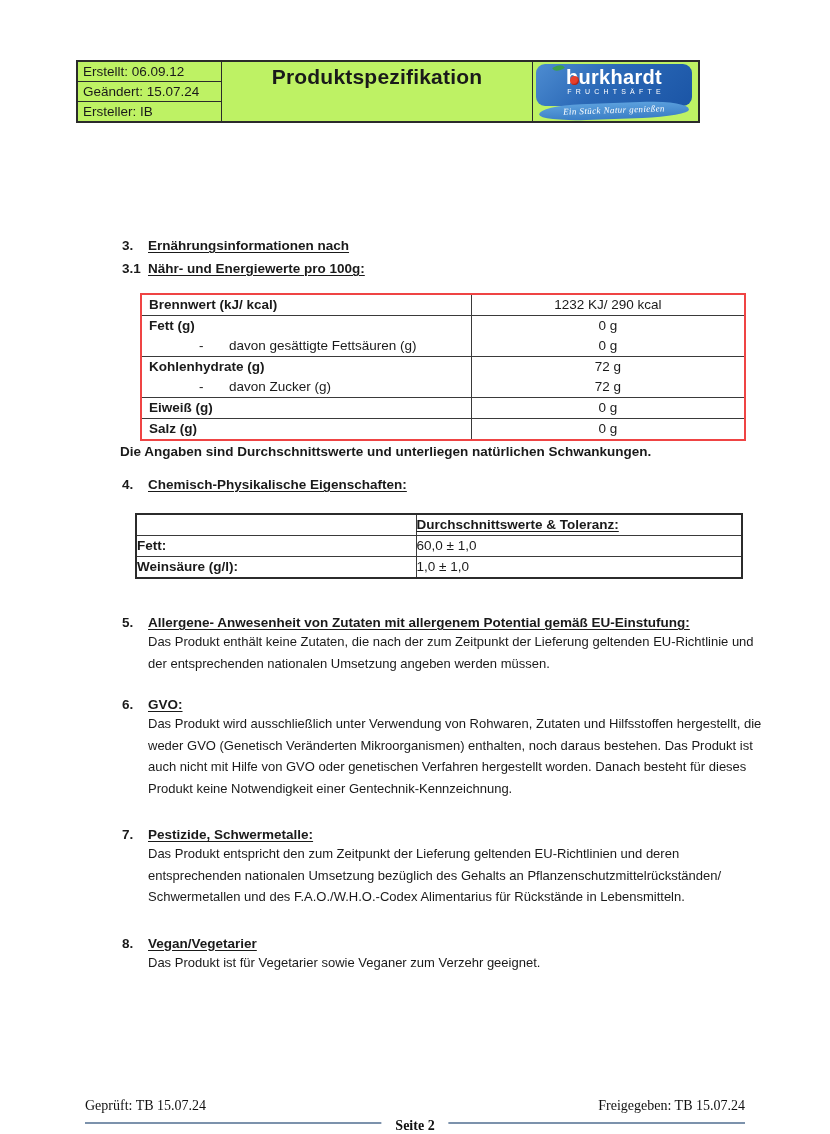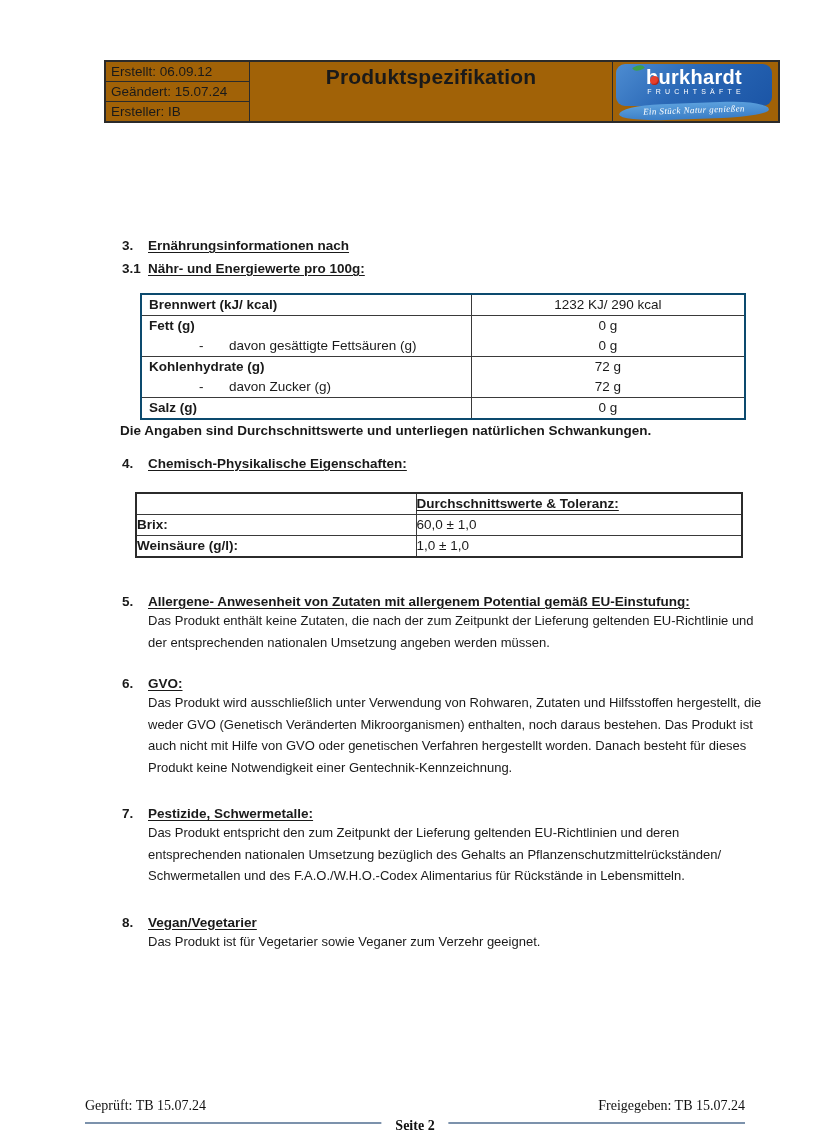--- a/index.html
+++ b/index.html
@@ -2,22 +2,22 @@
 <html lang="de"><head>
 <meta charset="utf-8">
 <title>Produktspezifikation</title>
 <style>
   * { margin:0; padding:0; box-sizing:border-box; }
   html,body { background:#ffffff; }
   body { font-family:"Liberation Sans", sans-serif; color:#1a1a1a; }
   .page { position:relative; width:830px; height:1134px; background:#fff; overflow:hidden; margin:0 auto; }
 
   
-  .hdr { position:absolute; top:60px; left:104px; width:676px; height:63px;
-         border:2px solid #2b2b2b; display:flex; background:#a16207; }
+  .hdr { position:absolute; top:60px; left:76px; width:624px; height:63px;
+         border:2px solid #2b2b2b; display:flex; background:#bef264; }
   .hdr-meta { width:144px; border-right:1.5px solid #2b2b2b; display:flex; flex-direction:column; }
   .hdr-meta-cell { flex:1; border-bottom:1.4px solid #2b2b2b; font-size:13.5px; padding:1px 5px;
                    display:flex; align-items:center; white-space:nowrap; }
   .hdr-meta-cell:last-child { border-bottom:none; }
   .hdr-title-cell { flex:1; text-align:center; padding-top:3px; }
   .hdr-title { font-size:21px; font-weight:bold; letter-spacing:0.2px; }
   .hdr-logo-cell { width:166px; border-left:1.5px solid #2b2b2b; padding:2px 3px; }
 
   
   .logo { position:relative; width:156px; height:55px; }
@@ -47,21 +47,21 @@
 
   .mt-s4  { margin-top:16px; }
   .mt-s5  { margin-top:35px; }
   .mt-s6  { margin-top:22px; }
   .mt-s7  { margin-top:27px; }
   .mt-s8  { margin-top:27px; }
   .mt-sub { margin-top:6px; }
 
   
   .ntable { border-collapse:collapse; margin:16px 0 0 18px; width:606px;
-            border:2px solid #0c4a6e; font-size:13.5px; table-layout:fixed; }
+            border:2px solid #ef4444; font-size:13.5px; table-layout:fixed; }
   .ntable td { border-left:1.5px solid #3a3a3a; border-right:1.5px solid #3a3a3a;
                padding:1px 7px; line-height:18px; vertical-align:top; }
   .ntable tr.grp td { border-top:1.5px solid #3a3a3a; }
   .ntable tr:first-child td { border-top:none; }
   .ntable tr.sub td { border-top:none; }
   .ntable .lbl { width:316px; }
   .ntable .val { width:262px; text-align:center; }
   .b { font-weight:bold; }
   .dash { display:inline-block; margin-left:50px; width:30px; }
 
@@ -137,41 +137,45 @@
         </tr>
         <tr class="grp">
           <td class="lbl"><span class="b">Kohlenhydrate (g)</span></td>
           <td class="val">72 g</td>
         </tr>
         <tr class="sub">
           <td class="lbl"><span class="dash">-</span><span>davon Zucker (g)</span></td>
           <td class="val">72 g</td>
         </tr>
         <tr class="grp">
+          <td class="lbl"><span class="b">Eiweiß (g)</span></td>
+          <td class="val">0 g</td>
+        </tr>
+        <tr class="grp">
           <td class="lbl"><span class="b">Salz (g)</span></td>
           <td class="val">0 g</td>
         </tr>
       </tbody>
     </table>
 
     <div class="note">Die Angaben sind Durchschnittswerte und unterliegen natürlichen Schwankungen.</div>
 
     <div class="sec-head mt-s4">
       <span class="sec-num">4.</span>
       <span class="sec-title">Chemisch-Physikalische Eigenschaften:</span>
     </div>
 
     <table class="ctable">
       <tbody>
         <tr>
           <td class="c1"></td>
           <td class="c2"><span class="b u">Durchschnittswerte &amp; Toleranz:</span></td>
         </tr>
         <tr>
-          <td class="c1"><span class="b">Brix:</span></td>
+          <td class="c1"><span class="b">Fett:</span></td>
           <td class="c2">60,0 ± 1,0</td>
         </tr>
         <tr>
           <td class="c1"><span class="b">Weinsäure (g/l):</span></td>
           <td class="c2">1,0 ± 1,0</td>
         </tr>
       </tbody>
     </table>
 
     <div class="sec-head mt-s5">

